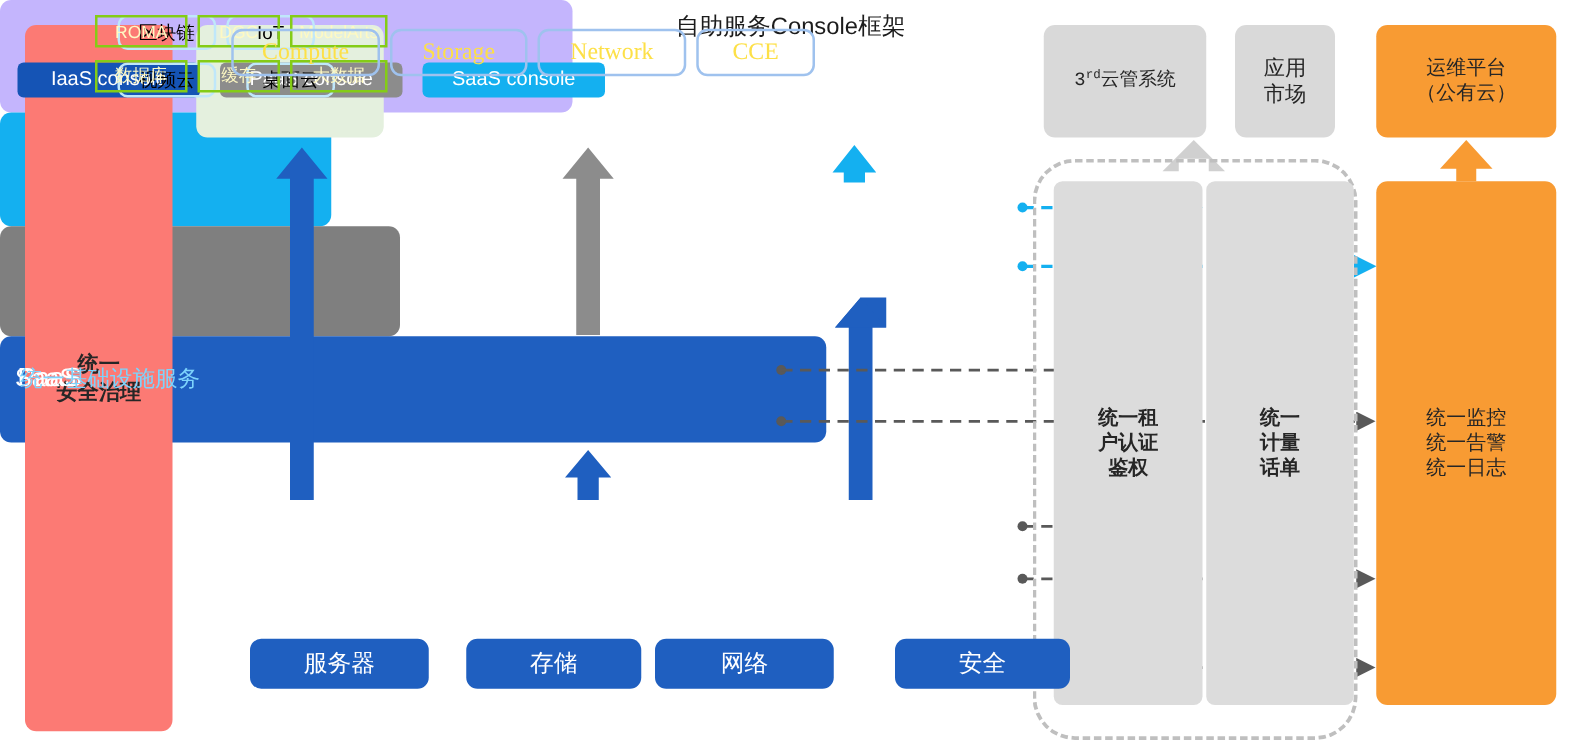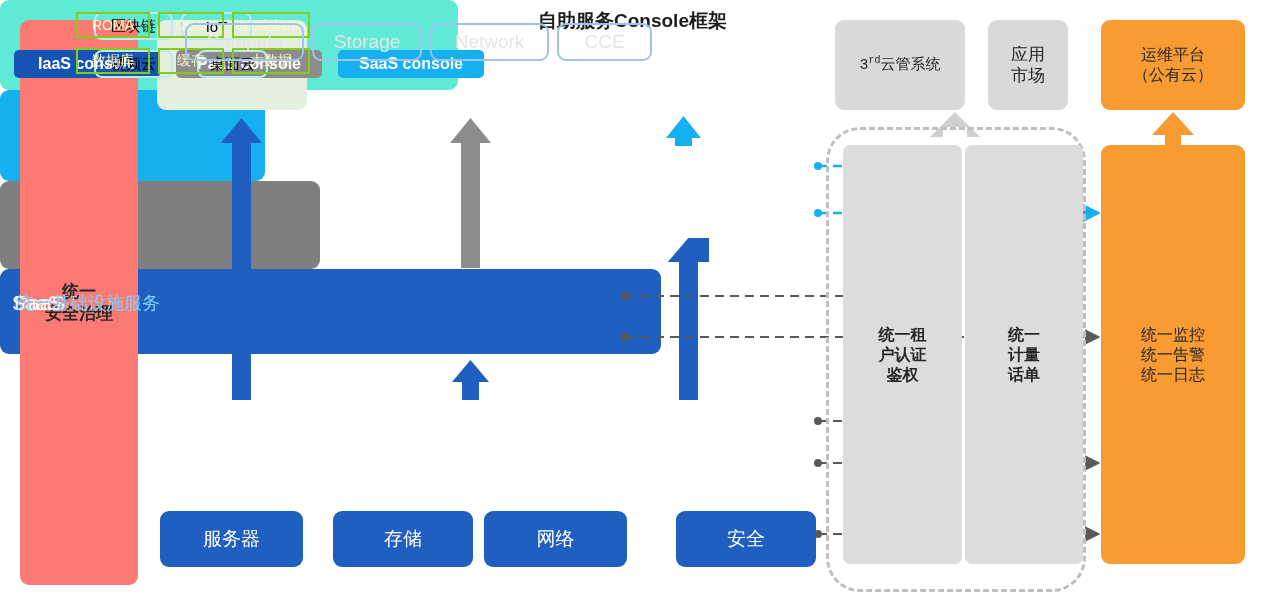--- a/index.html
+++ b/index.html
@@ -7,21 +7,21 @@
   #canvas{position:relative;width:1265px;height:605px;background:#fff;overflow:hidden;}
   .box{position:absolute;box-sizing:border-box;display:flex;align-items:center;justify-content:center;text-align:center;line-height:1.25;}
 
   
   #sec-panel{left:20px;top:20px;width:118px;height:565px;background:#fc7a74;border-radius:9px;color:#262626;font-size:17px;font-weight:600;}
 
   
   #api-gw{left:157px;top:20px;width:150px;height:90px;background:#e4f0de;border-radius:9px;color:#262626;font-size:17px;}
 
   
-  #console-frame{left:322px;top:20px;width:458px;height:90px;background:#5eead4;border-radius:9px;display:block;font-weight:bold;}
+  #console-frame{left:322px;top:20px;width:458px;height:90px;background:#c4b5fd;border-radius:9px;display:block;}
   #console-title{position:absolute;left:0;top:8px;width:100%;text-align:center;color:#1c1c1c;font-size:19px;}
   .console-chip{position:absolute;top:50px;height:28px;display:flex;align-items:center;justify-content:center;color:#fff;font-size:16px;border-radius:5px;padding:0 10px;box-sizing:border-box;}
   #chip-iaas{left:14px;width:146px;background:#1554b5;}
   #chip-paas{left:176px;width:146px;background:#8c8c8c;}
   #chip-saas{left:338px;width:146px;background:#14b0f0;}
 
   
   #third-party{left:835px;top:20px;width:130px;height:90px;background:#d9d9d9;border-radius:9px;color:#262626;font-size:15px;font-family:Liberation Mono, monospace;}
   #app-market{left:988px;top:20px;width:80px;height:90px;background:#d9d9d9;border-radius:9px;color:#262626;font-size:17px;}
   #ops-top{left:1101px;top:20px;width:144px;height:90px;background:#f89b33;border-radius:9px;color:#262626;font-size:16px;}
@@ -51,28 +51,28 @@
   #paas-c0{left:76px;top:12px;width:74px;}
   #paas-c1{left:158px;top:12px;width:66px;}
   #paas-c2{left:232px;top:12px;width:78px;}
   #paas-c3{left:76px;top:48px;width:74px;}
   #paas-c4{left:158px;top:48px;width:66px;}
   #paas-c5{left:232px;top:48px;width:78px;}
 
   
   #infra-bar{left:157px;top:400px;width:661px;height:85px;background:#1f5fc0;border-radius:9px;display:block;}
   #infra-label{position:absolute;left:16px;top:50%;transform:translateY(-50%);color:#7dd3fc;font-size:18px;}
-  .infra-chip{position:absolute;top:23px;height:38px;border:2px solid #9fc2ee;border-radius:9px;display:flex;align-items:center;justify-content:center;color:#e5e5e5;font-size:19px;box-sizing:border-box;}
+  .infra-chip{position:absolute;top:23px;height:38px;border:2px solid #9fc2ee;border-radius:9px;display:flex;align-items:center;justify-content:center;color:#fde047;font-size:19px;box-sizing:border-box;font-family:Liberation Serif, serif;}
   #infra-c0{left:185px;width:119px;}
   #infra-c1{left:312px;width:110px;}
   #infra-c2{left:430px;width:119px;}
   #infra-c3{left:557px;width:95px;}
 
   
-  .res-box{position:absolute;top:511px;height:56px;background:#1f5fc0;border-radius:9px;display:flex;align-items:center;justify-content:center;color:#fff;font-size:19px;}
+  .res-box{position:absolute;top:511px;height:40px;background:#1f5fc0;border-radius:9px;display:flex;align-items:center;justify-content:center;color:#fff;font-size:19px;margin-left:40px;}
   #res-0{left:160px;width:143px;}
   #res-1{left:333px;width:140px;}
   #res-2{left:484px;width:143px;}
   #res-3{left:676px;width:140px;}
 
   
   #arrows{position:absolute;left:0;top:0;width:1265px;height:605px;pointer-events:none;}
 </style>
 </head>
 <body>

